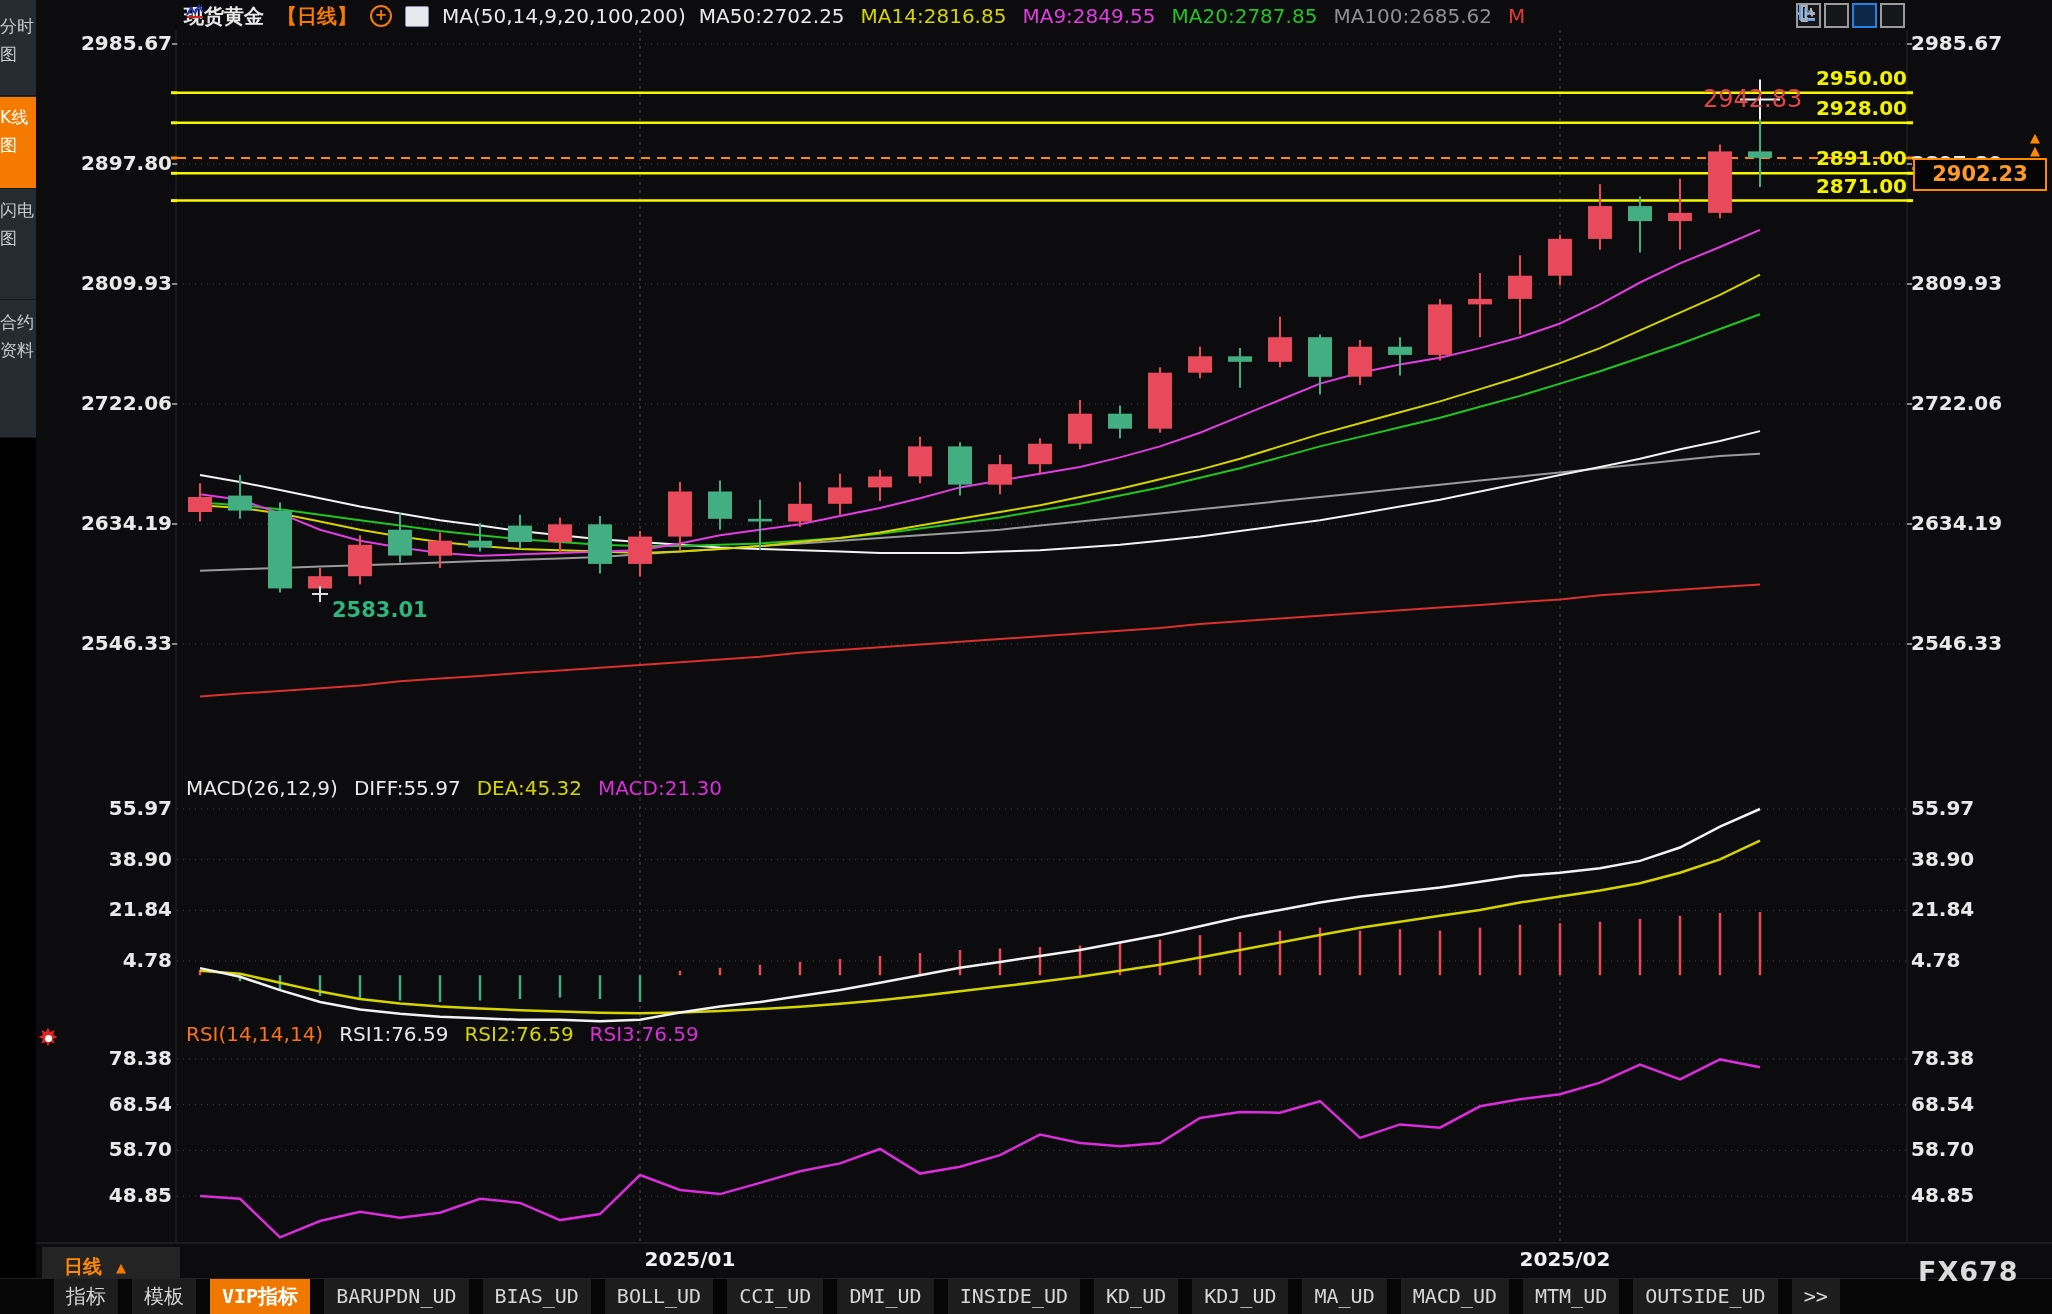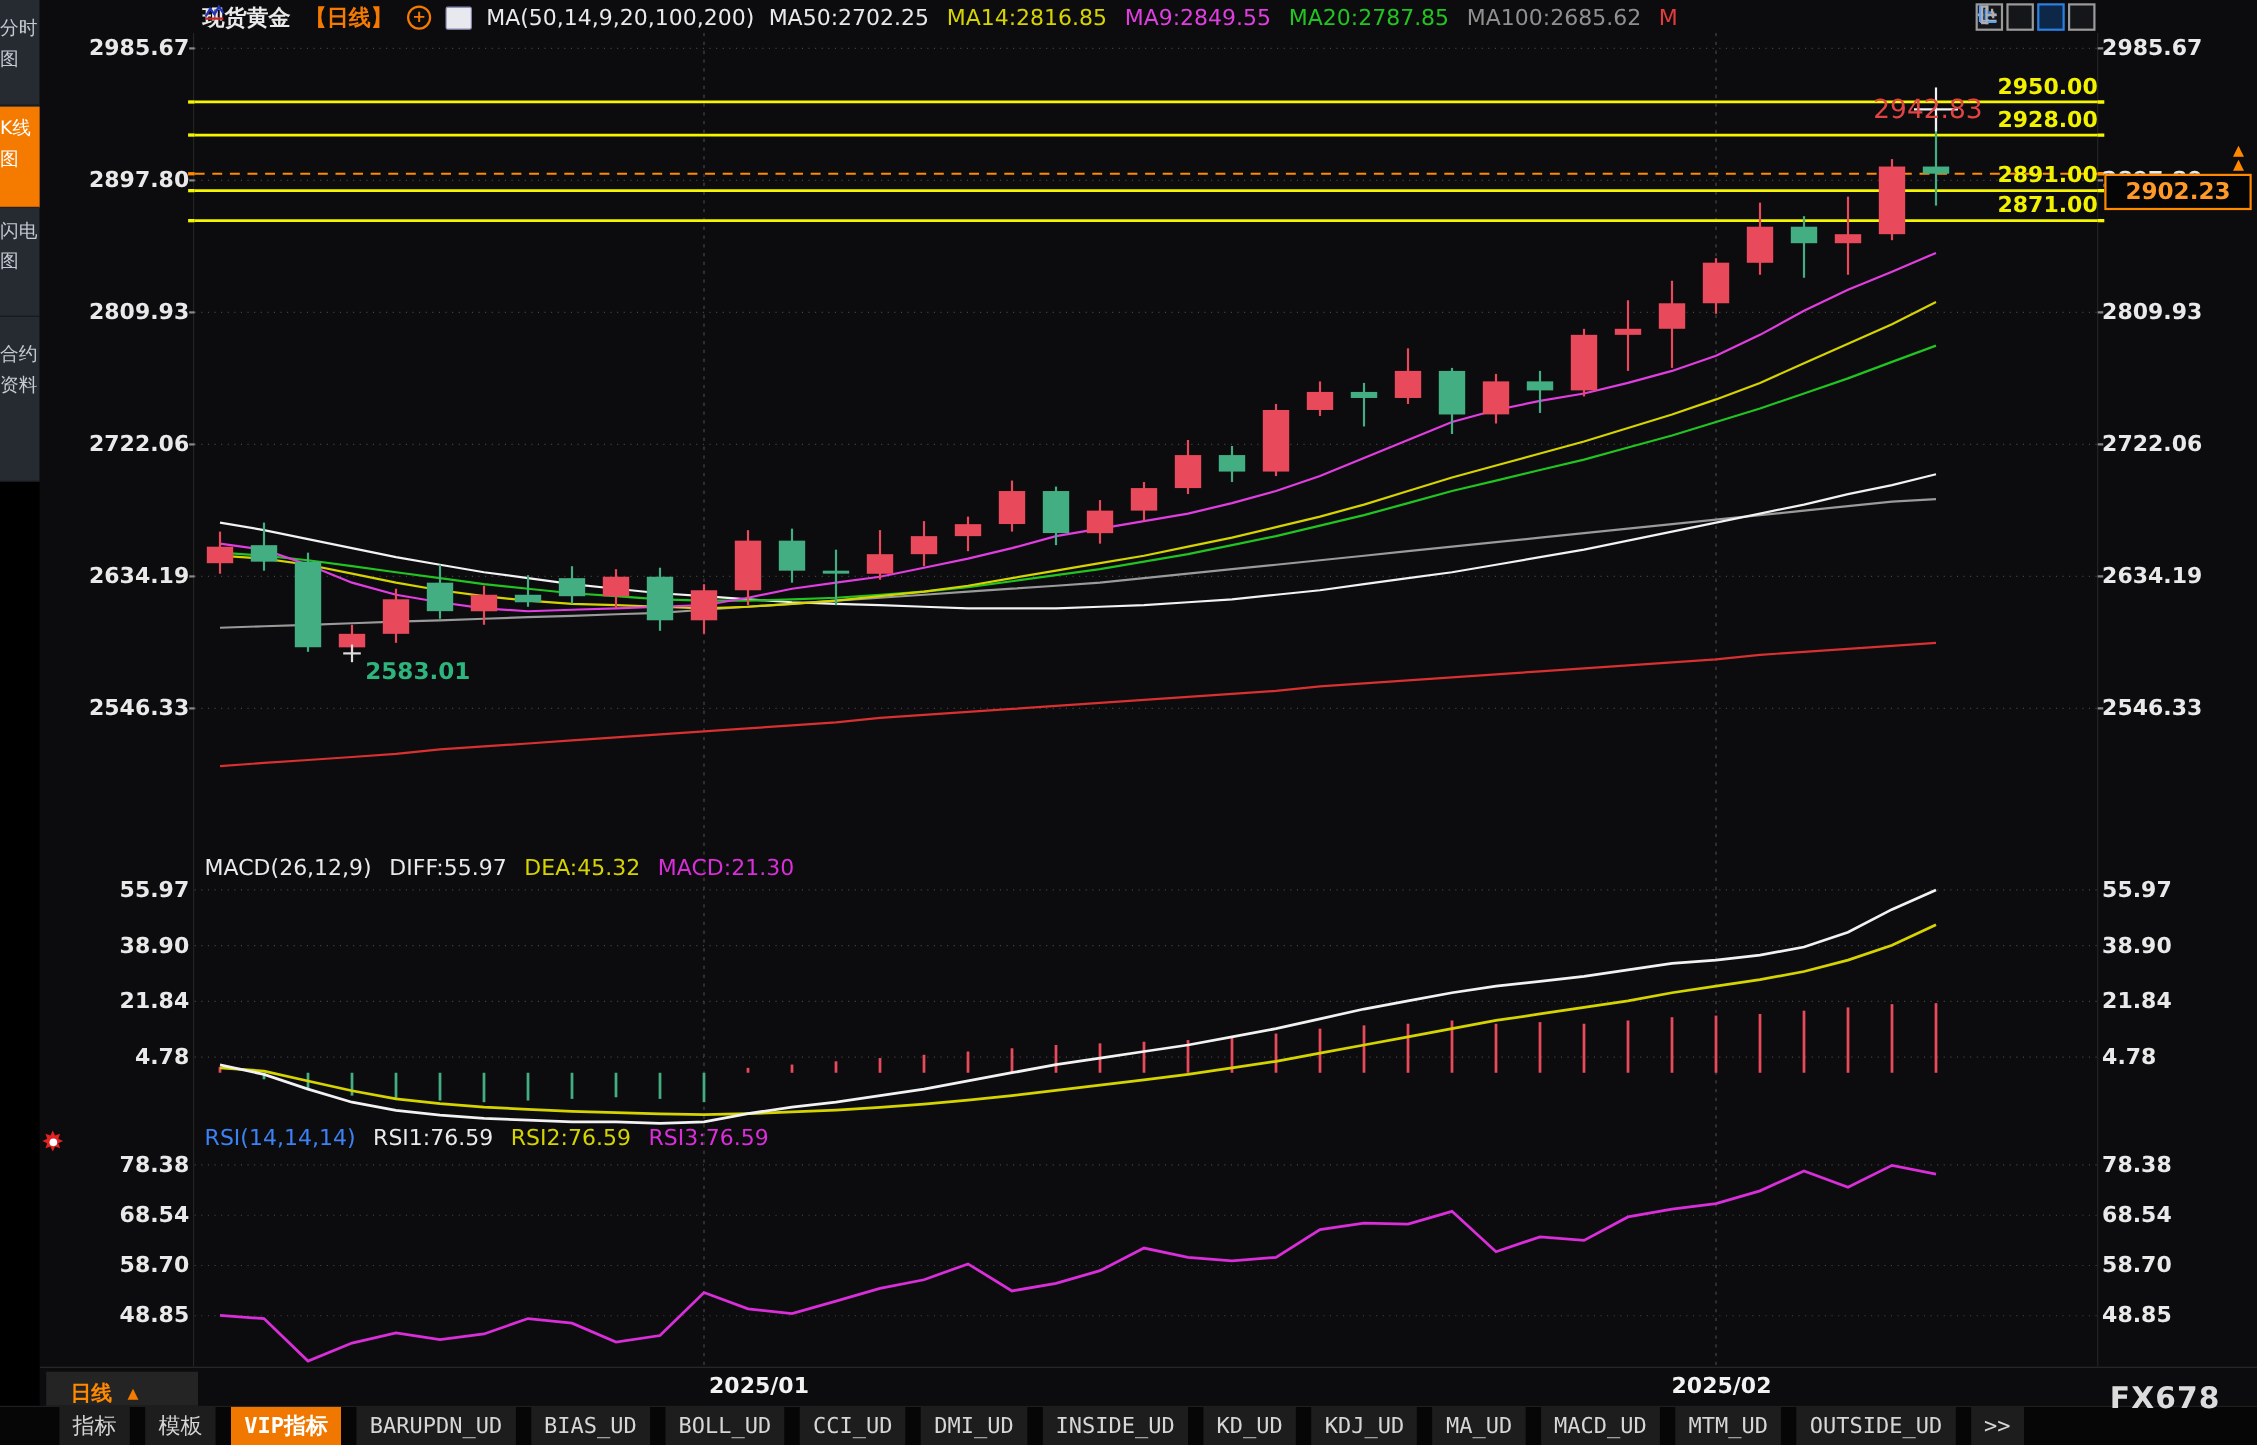--- a/index.html
+++ b/index.html
@@ -241,21 +241,21 @@
       <line x1="1740" y1="99.50658800000019" x2="1780" y2="99.50658800000019" stroke="#f2f2f2" stroke-width="2"></line>
       <line x1="1760" y1="79.50658800000019" x2="1760" y2="119.50658800000019" stroke="#f2f2f2" stroke-width="2"></line>
       <line x1="312" y1="594" x2="328" y2="594" stroke="#dddddd" stroke-width="2"></line>
       <line x1="320" y1="586" x2="320" y2="602" stroke="#dddddd" stroke-width="2"></line>
     </svg>
 
   <div id="sidebar">
       <div class="panel"></div>
       <div class="side-item" style="top: 6px; height: 90px;">分时图</div>
       <div class="side-item active" style="top: 97px; height: 92px;">K线图</div>
-      <div class="side-item" style="top: 190px; height: 98px;">闪电图</div>
+      <div class="side-item" style="top: 190px; height: 110px;">闪电图</div>
       <div class="side-item" style="top: 302px; height: 136px;">合约资料</div>
     </div>
 
   <div id="hdr">
     <span class="hdr-sym">现货黄金</span>
     <span class="hdr-per">【日线】</span>
     <span class="circle-plus">+</span>
     <span class="mini-chart-ic">
       <svg width="22" height="19">
           <polyline points="3,13 7,6 11,11 15,4 19,10" fill="none" stroke="#2233bb" stroke-width="2"></polyline>
@@ -359,21 +359,21 @@
   <div id="pricearrows">▲<br>▲</div>
 
   <div class="pane-hdr" style="left:186px;top:776px;">
     <span style="color:#e9e9e9">MACD(26,12,9)</span>
     <span style="color:#e9e9e9">DIFF:55.97</span>
     <span style="color:#d6d400">DEA:45.32</span>
     <span style="color:#d92ed9">MACD:21.30</span>
   </div>
 
   <div class="pane-hdr" style="left:186px;top:1022px;">
-    <span style="color:#3b82f6">RSI(14,14,14)</span>
+    <span style="color:#f97316">RSI(14,14,14)</span>
     <span style="color:#e9e9e9">RSI1:76.59</span>
     <span style="color:#d6d400">RSI2:76.59</span>
     <span style="color:#d92ed9">RSI3:76.59</span>
   </div>
 
   <div id="burst">✸<span class="dot"></span></div>
 
   <div class="xlab" style="left:620px;">2025/01</div>
   <div class="xlab" style="left:1495px;">2025/02</div>
 

